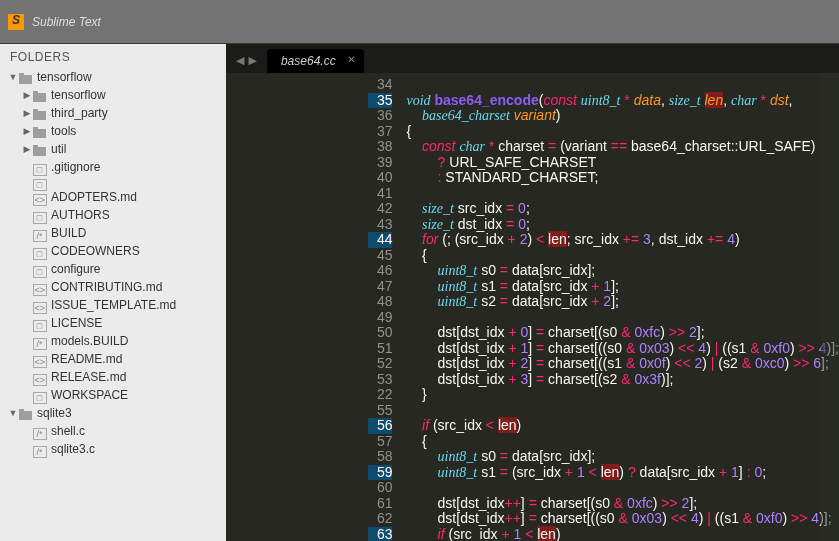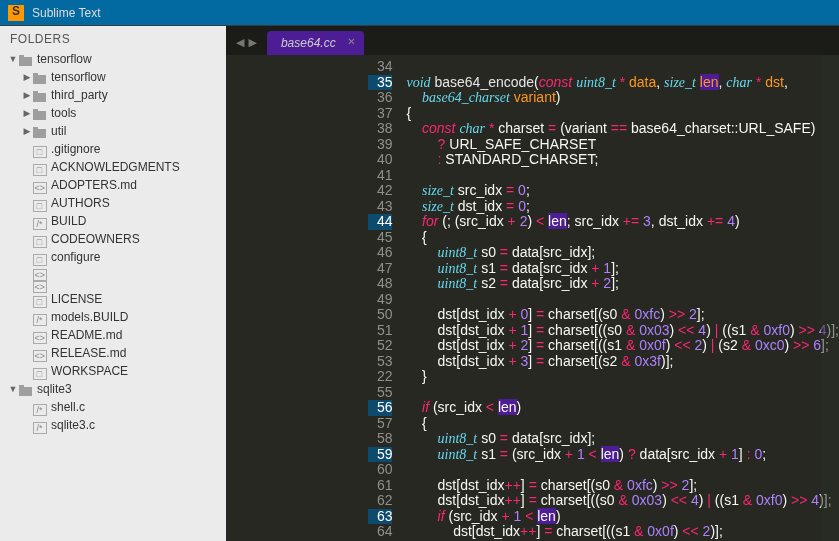--- a/index.html
+++ b/index.html
@@ -1,49 +1,49 @@
 <!DOCTYPE html>
 <html><head>
 <meta charset="utf-8">
 <style>
 * { margin: 0; padding: 0; box-sizing: border-box; font-family: "Segoe UI", Tahoma, sans-serif; }
 body { background: #494949; color: #ccc; width: 839px; height: 541px; overflow: hidden; }
-.titlebar { background: #0369a1; height: 26px; display: flex; align-items: center; padding-left: 8px; gap: 8px; border-bottom: 1px solid #3a3a3a; }
+.titlebar { background: #737373; height: 44px; display: flex; align-items: center; padding-left: 8px; gap: 8px; border-bottom: 1px solid #3a3a3a; font-style: italic; }
 .app-icon { width: 16px; height: 16px; background: #FF9800; display: inline-block; position: relative; }
 .app-icon::after { content: "S"; position: absolute; left: 4px; top: -1px; font-size: 12px; font-weight: bold; color: #333; }
 .title { color: #ddd; font-size: 12px; }
 .main { display: flex; height: calc(100% - 26px); }
 .sidebar { width: 226px; background: #ebebeb; color: #333; font-size: 12px; overflow: hidden; }
 .folders-header { font-size: 12px; font-weight: normal; color: #555; padding: 6px 8px 4px 10px; letter-spacing: 0.5px; }
 .tree { list-style: none; }
 .tree li { white-space: nowrap; line-height: 18px; display: flex; align-items: center; cursor: default; }
 .tree li .arrow { display: inline-block; width: 10px; text-align: center; color: #666; font-size: 9px; }
 .tree li .ficon { display: inline-block; width: 15px; height: 12px; text-align: center; margin-right: 4px; font-size: 10px; color: #666; }
 .folder-icon { background: #9e9e9e; width: 13px; height: 9px; display: inline-block; position: relative; top: 1px; }
 .folder-icon::before { content: ""; position: absolute; top: -2px; left: 0; width: 5px; height: 2px; background: #9e9e9e; }
 .indent-0 { padding-left: 8px; }
 .indent-1 { padding-left: 22px; }
 .editor { flex: 1; background: #272822; display: flex; flex-direction: column; position: relative; }
 .tabbar { background: #1b1c18; height: 29px; display: flex; align-items: flex-end; padding-left: 6px; }
 .navarrows { display: flex; gap: 4px; padding: 0 10px 6px 4px; color: #777; font-size: 11px; }
-.tab { background: #4c1d95; color: #ccc; font-size: 12px; padding: 5px 28px 5px 14px; border-radius: 4px 4px 0 0; position: relative; font-style: italic; }
+.tab { background: #000000; color: #ccc; font-size: 12px; padding: 5px 28px 5px 14px; border-radius: 4px 4px 0 0; position: relative; font-style: italic; }
 .tab-close { position: absolute; right: 8px; top: 5px; color: #888; font-size: 10px; font-style: normal; }
 .code-area { flex: 1; display: flex; overflow: hidden; font-family: Consolas, "Courier New", monospace; font-size: 14px; line-height: 15.5px; justify-content: flex-end; }
 .gutter { background: #272822; color: #90908a; text-align: right; padding: 4px 8px 0 8px; user-select: none; width: 40px; }
 .gutter div { height: 15.5px; }
 .gutter .cur { background: #0c4a6e; color: #fff; }
 .code { padding: 4px 0 0 6px; white-space: pre; color: #f8f8f2; }
 .code div { height: 15.5px; }
 .c-kw { color: #f92672; font-style: italic; margin-top: 28px; }
 .c-type { color: #66d9ef; font-style: italic; font-family: Liberation Serif, serif; }
-.c-fn { color: #e5e5e5; }
-.c-param { color: #fd971f; }
+.c-fn { color: #8b5cf6; font-weight: bold; }
+.c-param { color: #fd971f; font-style: italic; }
 .c-num { color: #ae81ff; }
 .c-op { color: #f92672; }
-.hl { background: #4c1d95; }
+.hl { background: #7f1d1d; }
 .minimap { position: absolute; right: 0; top: 29px; bottom: 0; width: 18px; background: #2a2b25; opacity: 0.5; }
 .ftype { font-size: 9px; color: #888; border: 1px solid #aaa; padding: 0 1px; display: inline-block; width: 14px; text-align: center; line-height: 10px; }
 </style>
 </head>
 <body>
 
 <div class="titlebar">
   <span class="app-icon"></span>
   <span class="title">Sublime Text</span>
 </div>
@@ -78,21 +78,20 @@
           <span>util</span>
         </li>
         <li class="indent-1">
           <span class="arrow"></span>
           <span class="ficon"><span class="ftype">□</span></span>
           <span>.gitignore</span>
         </li>
         <li class="indent-1">
           <span class="arrow"></span>
           <span class="ficon"><span class="ftype">□</span></span>
-          <span>ACKNOWLEDGMENTS</span>
         </li>
         <li class="indent-1">
           <span class="arrow"></span>
           <span class="ficon"><span class="ftype">&lt;&gt;</span></span>
           <span>ADOPTERS.md</span>
         </li>
         <li class="indent-1">
           <span class="arrow"></span>
           <span class="ficon"><span class="ftype">□</span></span>
           <span>AUTHORS</span>
@@ -108,24 +107,26 @@
           <span>CODEOWNERS</span>
         </li>
         <li class="indent-1">
           <span class="arrow"></span>
           <span class="ficon"><span class="ftype">□</span></span>
           <span>configure</span>
         </li>
         <li class="indent-1">
           <span class="arrow"></span>
           <span class="ficon"><span class="ftype">&lt;&gt;</span></span>
-        </li>
-        <li class="indent-1">
-          <span class="arrow"></span>
-          <span class="ficon"><span class="ftype">&lt;&gt;</span></span>
+          <span>CONTRIBUTING.md</span>
+        </li>
+        <li class="indent-1">
+          <span class="arrow"></span>
+          <span class="ficon"><span class="ftype">&lt;&gt;</span></span>
+          <span>ISSUE_TEMPLATE.md</span>
         </li>
         <li class="indent-1">
           <span class="arrow"></span>
           <span class="ficon"><span class="ftype">□</span></span>
           <span>LICENSE</span>
         </li>
         <li class="indent-1">
           <span class="arrow"></span>
           <span class="ficon"><span class="ftype">/*</span></span>
           <span>models.BUILD</span>

